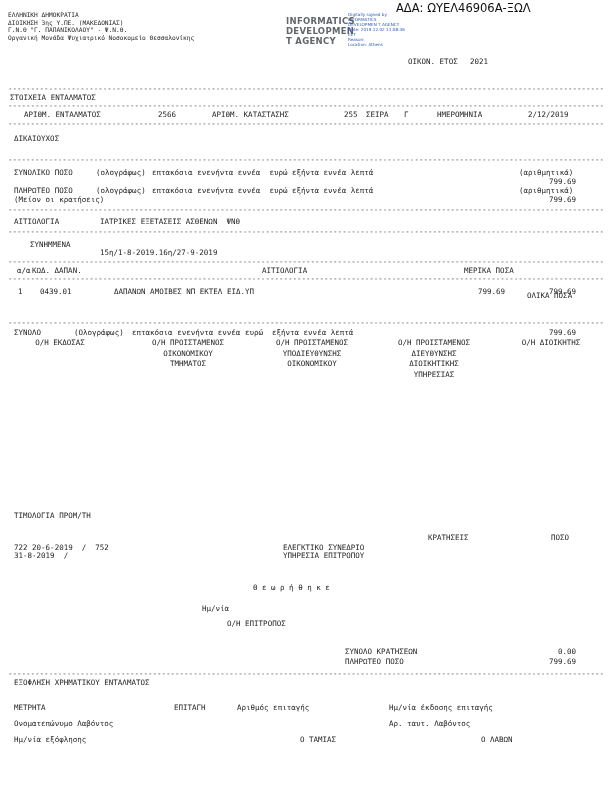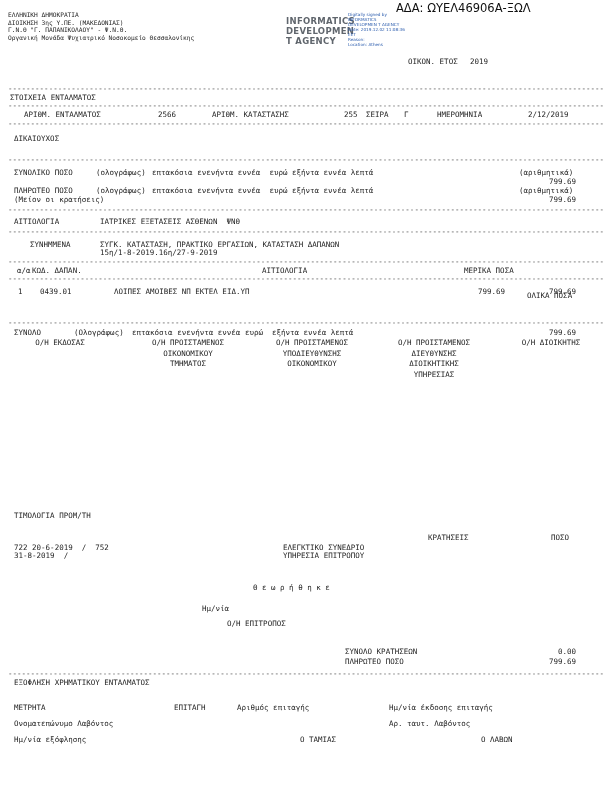--- a/index.html
+++ b/index.html
@@ -38,21 +38,21 @@
 
   <div class="t stamp-small" style="left:348px;top:12px;">Digitally signed by</div>
   <div class="t stamp-small" style="left:348px;top:17px;">INFORMATICS</div>
   <div class="t stamp-small" style="left:348px;top:22px;">DEVELOPMEN T AGENCY</div>
   <div class="t stamp-small" style="left:348px;top:27px;">Date: 2019.12.02 11:08:36</div>
   <div class="t stamp-small" style="left:348px;top:32px;">EET</div>
   <div class="t stamp-small" style="left:348px;top:37px;">Reason:</div>
   <div class="t stamp-small" style="left:348px;top:42px;">Location: Athens</div>
 
   <div class="t" style="left:408px;top:57px;">ΟΙΚΟΝ. ΕΤΟΣ</div>
-  <div class="t" style="left:470px;top:57px;">2019</div>
+  <div class="t" style="left:470px;top:57px;">2021</div>
 
 
   <div class="sep" style="top:84px;">------------------------------------------------------------------------------------------------------------------------------------------------------------------------------------</div>
   <div class="t" style="left:10px;top:93px;">ΣΤΟΙΧΕΙΑ ΕΝΤΑΛΜΑΤΟΣ</div>
   <div class="sep" style="top:101px;">------------------------------------------------------------------------------------------------------------------------------------------------------------------------------------</div>
 
   <div class="t" style="left:24px;top:110px;">ΑΡΙΘΜ. ΕΝΤΑΛΜΑΤΟΣ</div>
   <div class="t" style="left:158px;top:110px;">2566</div>
   <div class="t" style="left:212px;top:110px;">ΑΡΙΘΜ. ΚΑΤΑΣΤΑΣΗΣ</div>
   <div class="t" style="left:344px;top:110px;">255</div>
@@ -81,36 +81,35 @@
   <div class="t right" style="right:36px;top:195px;">799.69</div>
 
   <div class="sep" style="top:205px;">------------------------------------------------------------------------------------------------------------------------------------------------------------------------------------</div>
 
   <div class="t" style="left:14px;top:217px;">ΑΙΤΙΟΛΟΓΙΑ</div>
   <div class="t" style="left:100px;top:217px;">ΙΑΤΡΙΚΕΣ ΕΞΕΤΑΣΕΙΣ ΑΣΘΕΝΩΝ  ΨΝΘ</div>
 
   <div class="sep" style="top:227px;">------------------------------------------------------------------------------------------------------------------------------------------------------------------------------------</div>
 
   <div class="t" style="left:30px;top:240px;">ΣΥΝΗΜΜΕΝΑ</div>
-  <div class="t" style="left:100px;top:240px;">ΣΥΓΚ. ΚΑΤΑΣΤΑΣΗ, ΠΡΑΚΤΙΚΟ ΕΡΓΑΣΙΩΝ, ΚΑΤΑΣΤΑΣΗ ΔΑΠΑΝΩΝ</div>
   <div class="t" style="left:100px;top:248px;">15η/1-8-2019.16η/27-9-2019</div>
 
   <div class="sep" style="top:257px;">------------------------------------------------------------------------------------------------------------------------------------------------------------------------------------</div>
 
   <div class="t" style="left:10px;top:266px;padding-left:7px;">α/α</div>
   <div class="t" style="left:32px;top:266px;">ΚΩΔ. ΔΑΠΑΝ.</div>
   <div class="t" style="left:262px;top:266px;">ΑΙΤΙΟΛΟΓΙΑ</div>
   <div class="t" style="left:464px;top:266px;">ΜΕΡΙΚΑ ΠΟΣΑ</div>
   <div class="t" style="left:527px;top:266px;margin-top:25px;">ΟΛΙΚΑ ΠΟΣΑ</div>
 
   <div class="sep" style="top:274px;">------------------------------------------------------------------------------------------------------------------------------------------------------------------------------------</div>
 
   <div class="t" style="left:18px;top:287px;">1</div>
   <div class="t" style="left:40px;top:287px;">0439.01</div>
-  <div class="t" style="left:114px;top:287px;">ΛΟΙΠΕΣ ΑΜΟΙΒΕΣ ΝΠ ΕΚΤΕΛ ΕΙΔ.ΥΠ</div>
+  <div class="t" style="left:114px;top:287px;">ΔΑΠΑΝΩΝ ΑΜΟΙΒΕΣ ΝΠ ΕΚΤΕΛ ΕΙΔ.ΥΠ</div>
   <div class="t right" style="right:107px;top:287px;">799.69</div>
   <div class="t right" style="right:36px;top:287px;">799.69</div>
 
   <div class="sep" style="top:318px;">------------------------------------------------------------------------------------------------------------------------------------------------------------------------------------</div>
 
   <div class="t" style="left:14px;top:328px;">ΣΥΝΟΛΟ</div>
   <div class="t" style="left:74px;top:328px;">(Ολογράφως)</div>
   <div class="t" style="left:132px;top:328px;">επτακόσια ενενήντα εννέα ευρώ  εξήντα εννέα λεπτά</div>
   <div class="t right" style="right:36px;top:328px;">799.69</div>
 

